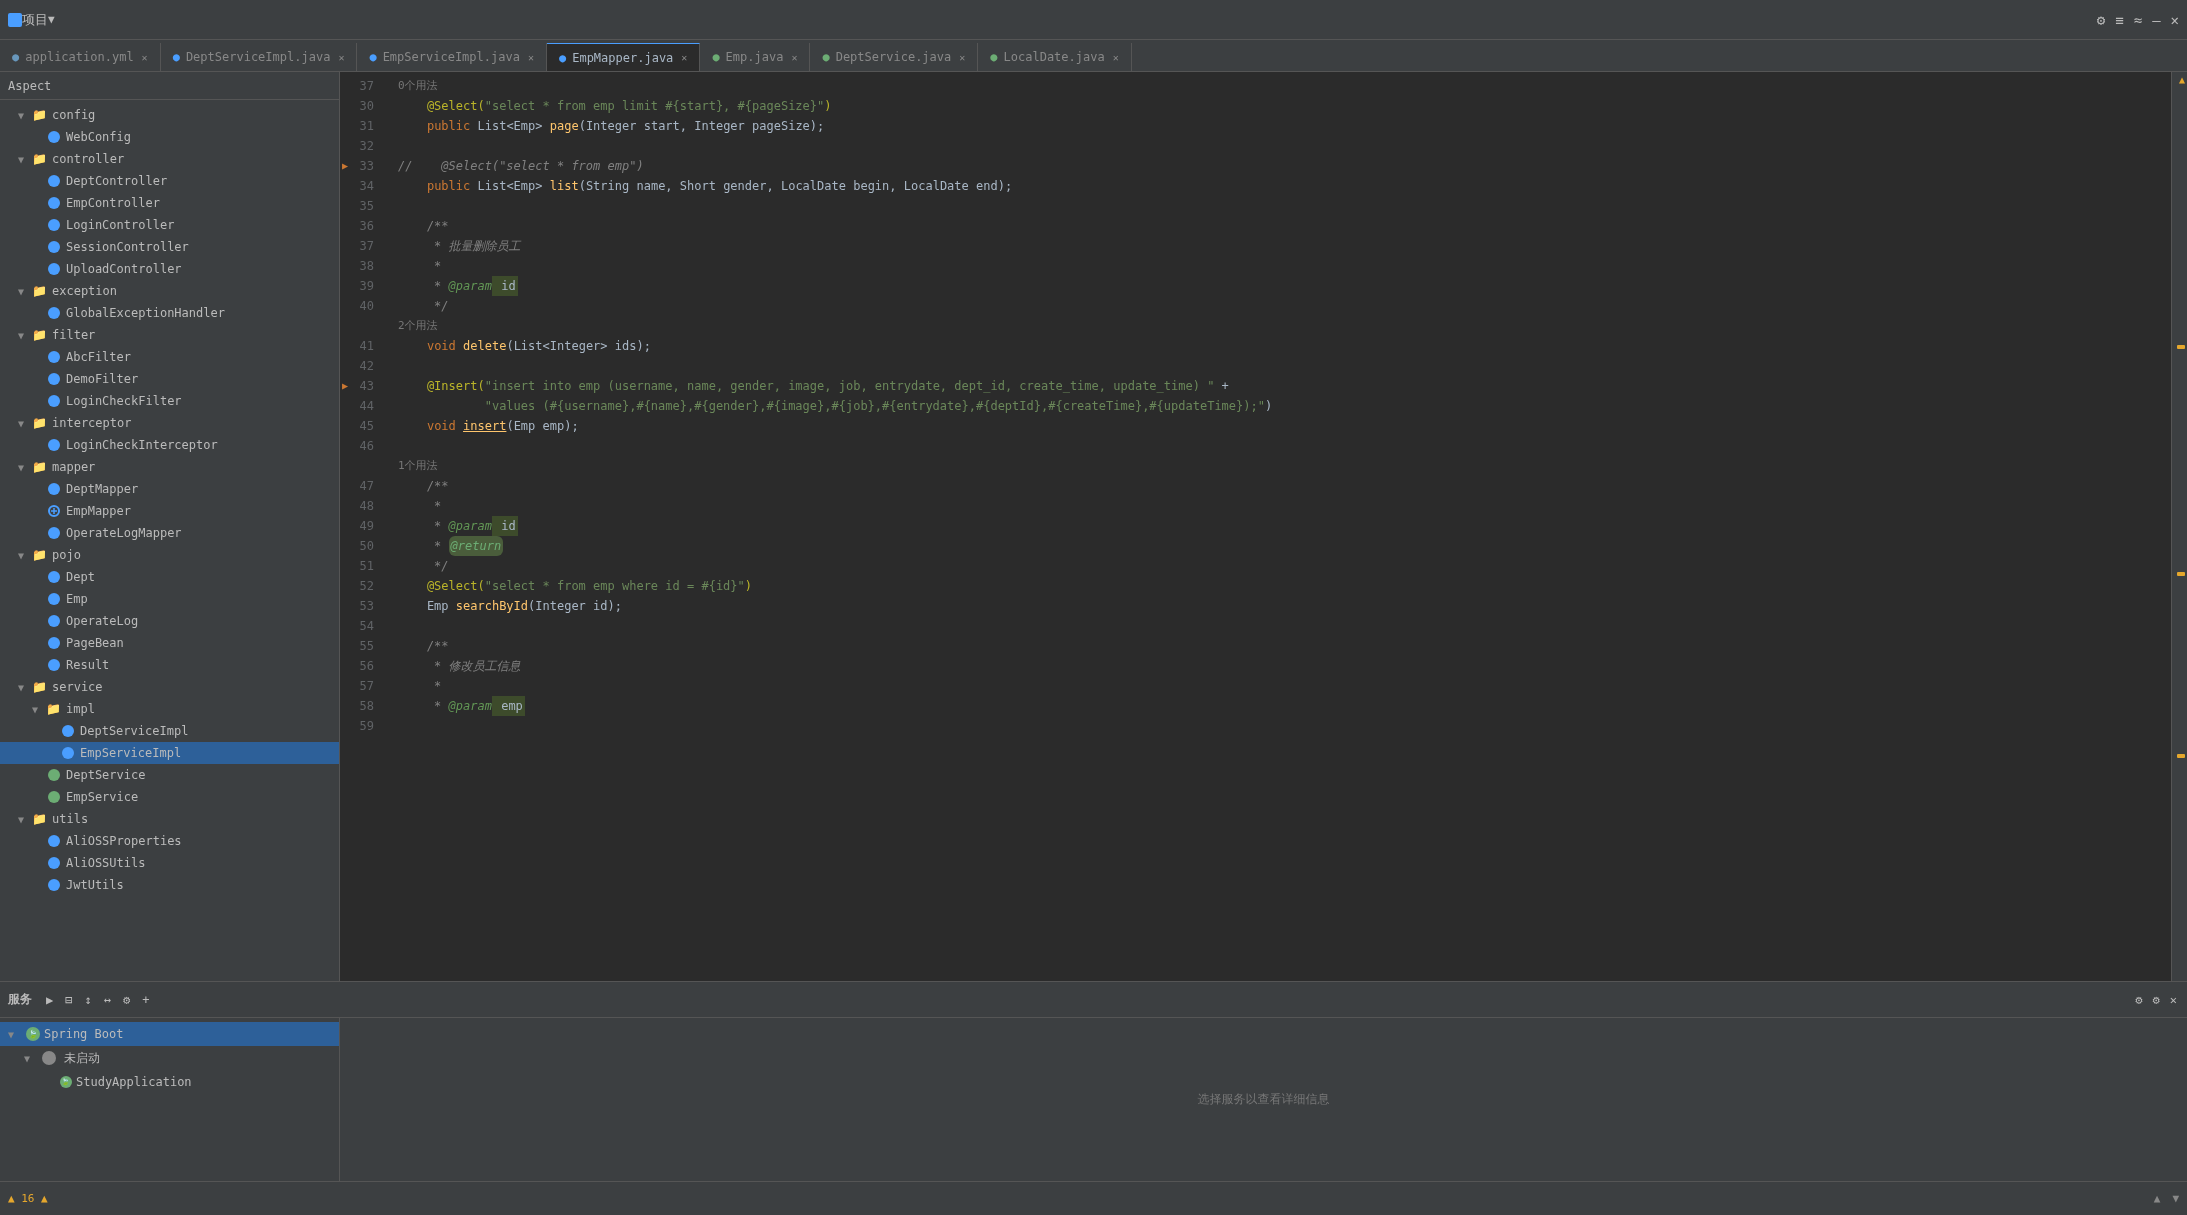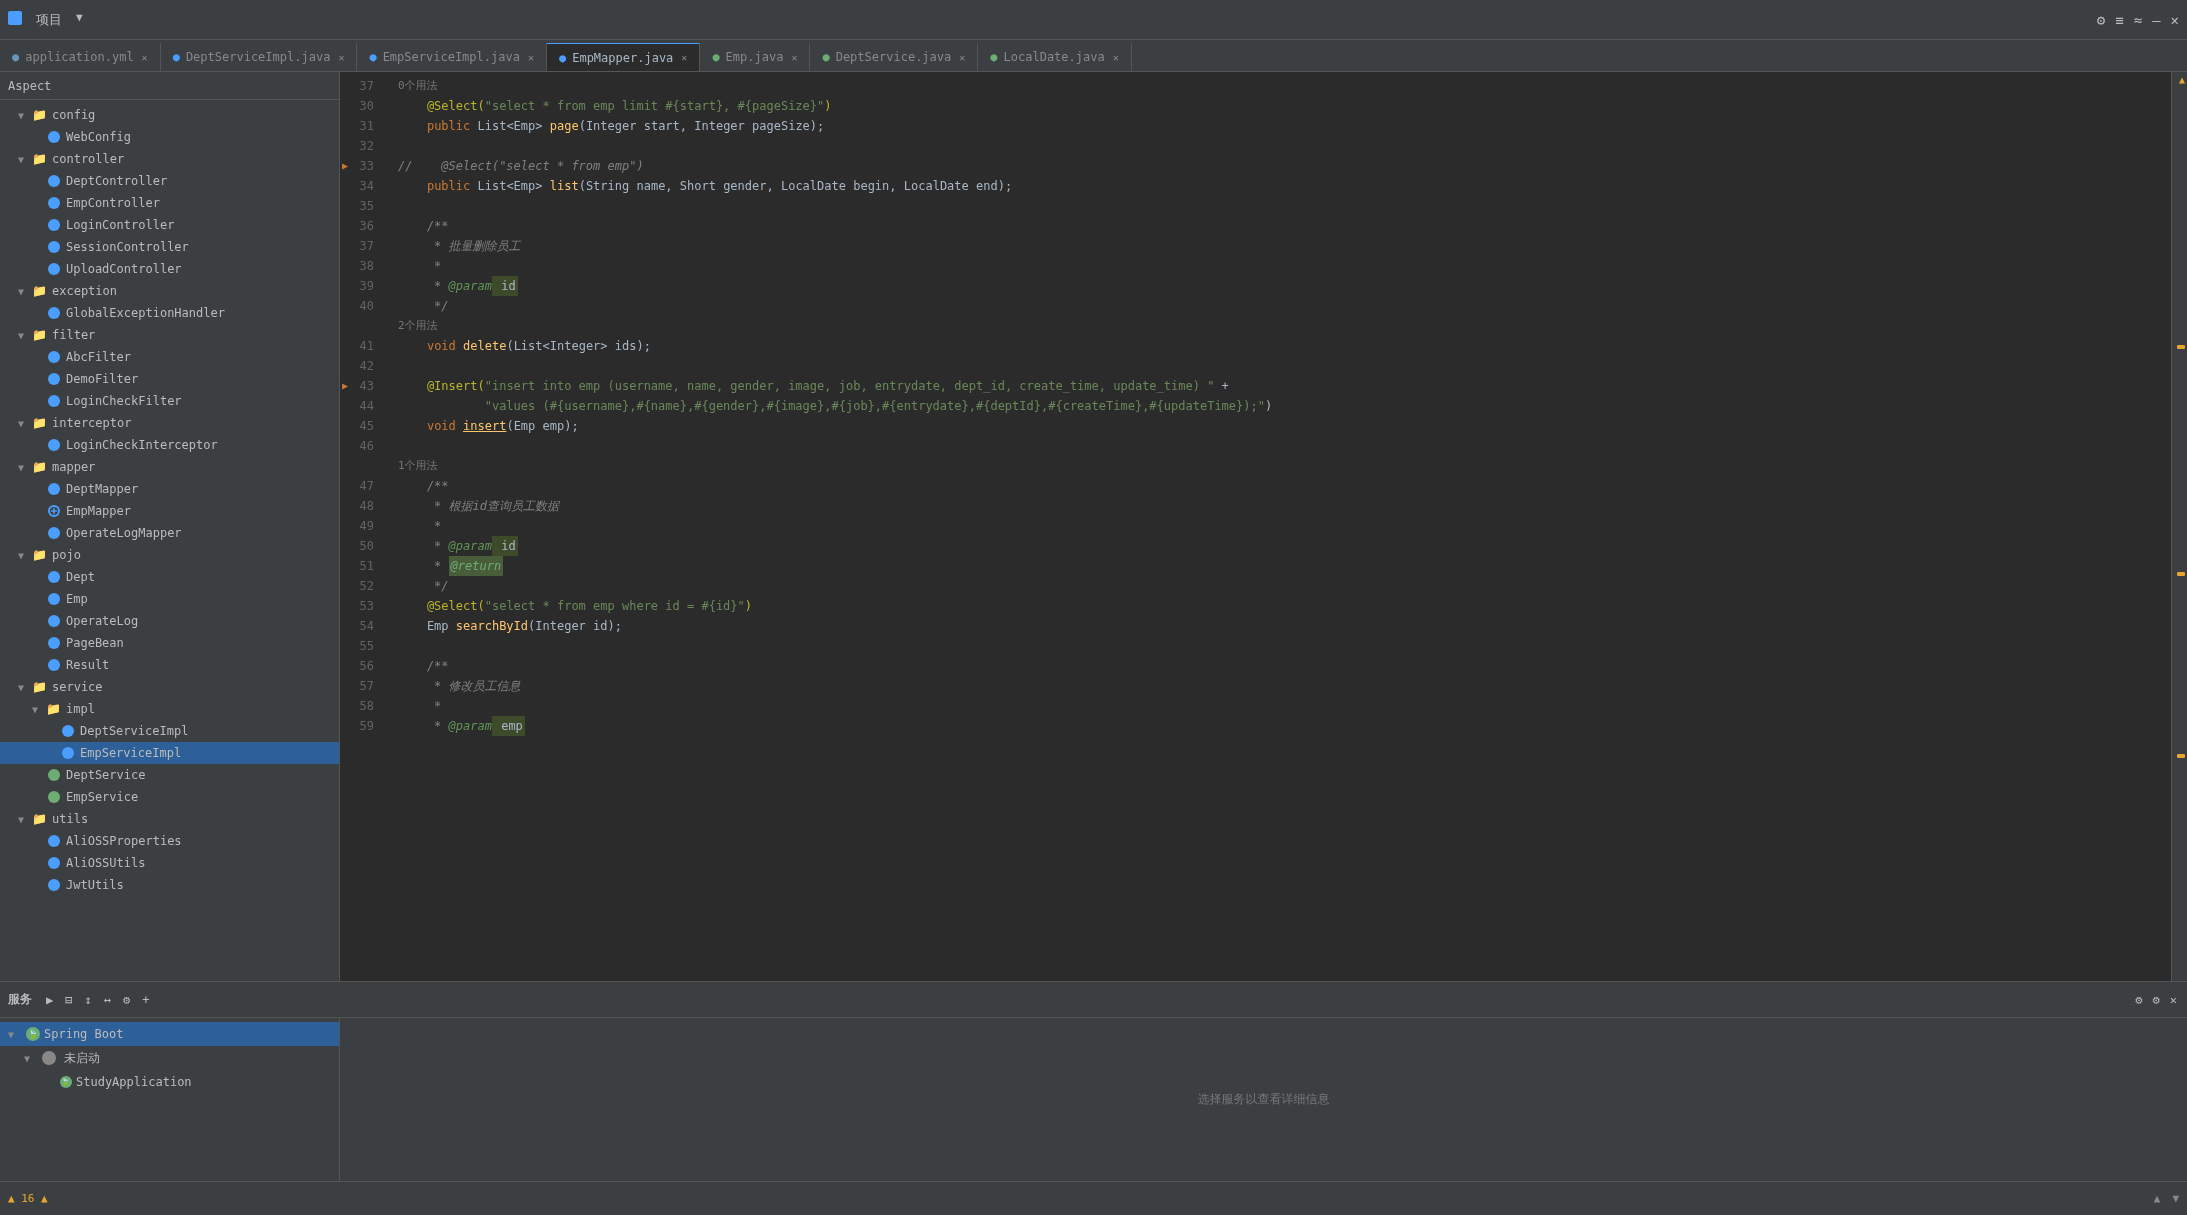--- a/index.html
+++ b/index.html
@@ -21,22 +21,22 @@
       height: 40px;
       display: flex;
       align-items: center;
       padding: 0 8px;
       border-bottom: 1px solid #555;
       flex-shrink: 0;
       gap: 8px;
     }
     .top-bar-left {
       display: flex;
-      align-items: flex-start;
-      gap: 14px;
+      align-items: center;
+      gap: 0;
       min-width: 340px;
     }
     .project-icon {
       width: 14px; height: 14px;
       background: #4a9eff;
       border-radius: 2px;
       display: inline-block;
     }
     .top-bar-title {
       color: #bbbbbb;
@@ -806,34 +806,31 @@
         </div>
 
         <div class="code-line"></div>
 
         <div class="usage-hint">1个用法</div>
 
         <div class="code-line">
           <span class="comment">    /**</span>
         </div>
 
-        <div class="code-line">
-          <span class="comment">     * 根据id查询员工数据</span>
-        </div>
 
         <div class="code-line">
           <span class="comment">     *</span>
         </div>
 
         <div class="code-line">
           <span class="comment">     * </span><span class="param-tag">@param</span><span style="background:#3d4b2b; color:#a9b7c6; padding: 0 2px;"> id</span>
         </div>
 
         <div class="code-line">
-          <span class="comment">     * </span><span style="background:#4a5d3b; color:#6cad74; padding: 0 2px; font-style:italic;">@return</span>
+          <span class="comment">     * </span><span style="background:#4a5d3b; color:#6cad74; padding: 0 2px; font-style:italic;border-radius:6px;">@return</span>
         </div>
 
         <div class="code-line">
           <span class="comment">     */</span>
         </div>
 
         <div class="code-line">
           <span class="ann">    @Select(</span><span class="str">"select * from emp where id = #{id}"</span><span class="ann">)</span>
         </div>
 

